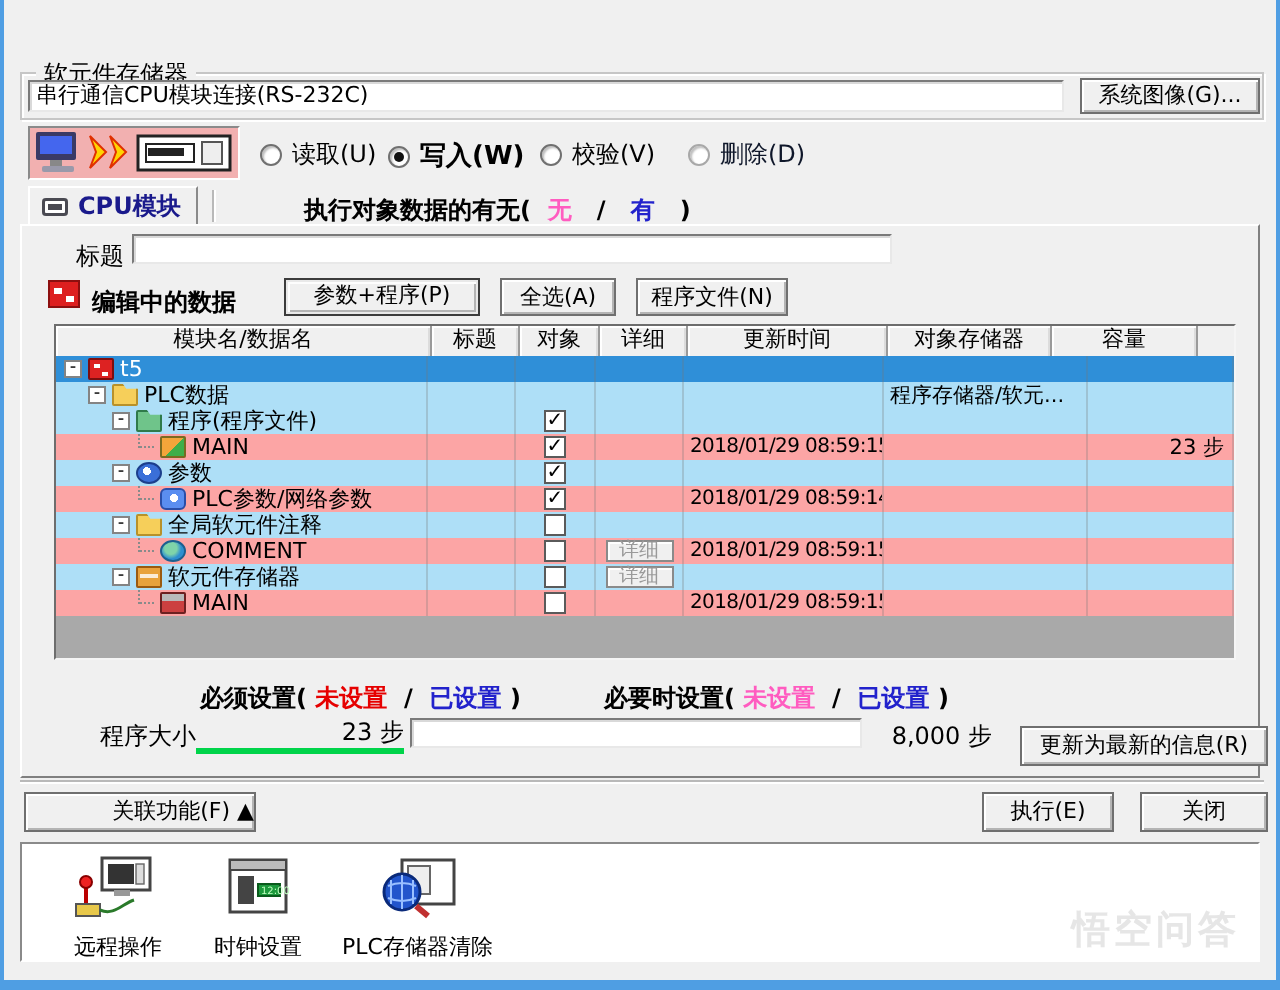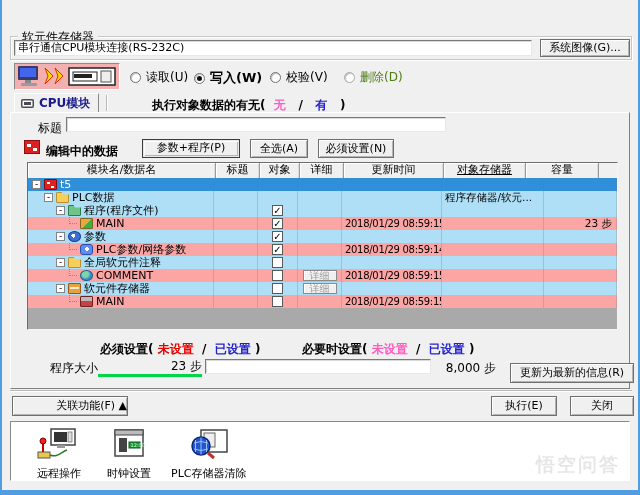--- a/index.html
+++ b/index.html
@@ -29,21 +29,21 @@
   #xfer { position:absolute; left:12px; top:63px; width:106px; height:27px; background:#f2b0b0;
           border:1px solid #8a8a8a; border-right-color:#fff; border-bottom-color:#fff; }
 
   
   .radio-item { position:absolute; top:69px; display:flex; align-items:center; gap:5px; cursor:pointer; }
   .radio-dot { width:11px; height:11px; border-radius:50%; background:#fff; border:1px solid #707070;
                box-shadow: inset 1px 1px 1px rgba(0,0,0,.25); position:relative; }
   .radio-dot.on::after { content:""; position:absolute; left:2px; top:2px; width:5px; height:5px; border-radius:50%; background:#111; }
   .radio-lab { font-size:12px; }
   .radio-item.sel .radio-lab { font-weight:bold; font-size:13px; }
-  .radio-item.dis .radio-lab { color:#4d7c0f; }
+  .radio-item.dis .radio-lab { color:#0f172a; }
   .radio-item.dis .radio-dot { border-color:#a8a8a8; }
 
   
   #tab { position:absolute; left:12px; top:93px; height:20px; padding:0 8px 0 6px; display:flex; align-items:center; gap:5px;
          background:#f0f0f0; border:1px solid #8a8a8a; border-bottom:none; border-top-color:#fff; border-left-color:#fff;
          font-size:12px; font-weight:bold; color:#1a1a8c; cursor:pointer; }
   .cpu-ic { width:13px; height:9px; background:#4a4a52; border-radius:2px; box-shadow: inset 0 0 0 1.5px #4a4a52, inset 0 0 0 3px #fff; }
   #exec-line { position:absolute; left:150px; top:97px; font-size:12px; font-weight:bold; color:#000; }
   .pink { color:#ff5cc0; } .blue { color:#2222cc; } .red { color:#e60000; }
 
@@ -171,30 +171,30 @@
 
   <div id="page"></div>
 
   <span class="lbl" style="left:36px; top:120px;">标题</span>
   <div class="sunken" style="position:absolute; left:64px; top:117px; width:380px; height:15px;"></div>
 
   <span class="data-ic"></span>
   <span class="lbl" style="left:44px; top:143px; font-weight:bold;">编辑中的数据</span>
   <div class="btn btn-default" style="left:140px; top:139px; width:98px; height:19px; line-height:16px;">参数+程序(P)</div>
   <div class="btn" style="left:248px; top:139px; width:58px; height:19px; line-height:17px;">全选(A)</div>
-  <div class="btn" style="left:316px; top:139px; width:76px; height:19px; line-height:17px;">必须设置(N)</div>
+  <div class="btn" style="left:316px; top:139px; width:76px; height:19px; line-height:17px;">程序文件(N)</div>
 
   <div id="tbl">
     <div class="thead" id="thead">
           <div class="th" style="width: 188px;">模块名/数据名</div>
           <div class="th" style="width: 44px;">标题</div>
           <div class="th" style="width: 40px;">对象</div>
           <div class="th" style="width: 44px;">详细</div>
           <div class="th" style="width: 100px;">更新时间</div>
-          <div class="th" style="width: 82px; text-decoration: underline;">对象存储器</div>
+          <div class="th" style="width: 82px;">对象存储器</div>
           <div class="th" style="width: 73px;">容量</div>
         </div>
     <div id="tbody">
           <div class="trow selected">
             <div class="td" style="width: 186px; padding-left: 4px;">
               <span class="exp">-</span>
               <span class="ticon ic-proj"></span>
               <span>t5</span>
             </div>
             <div class="td" style="width: 44px;"></div>

